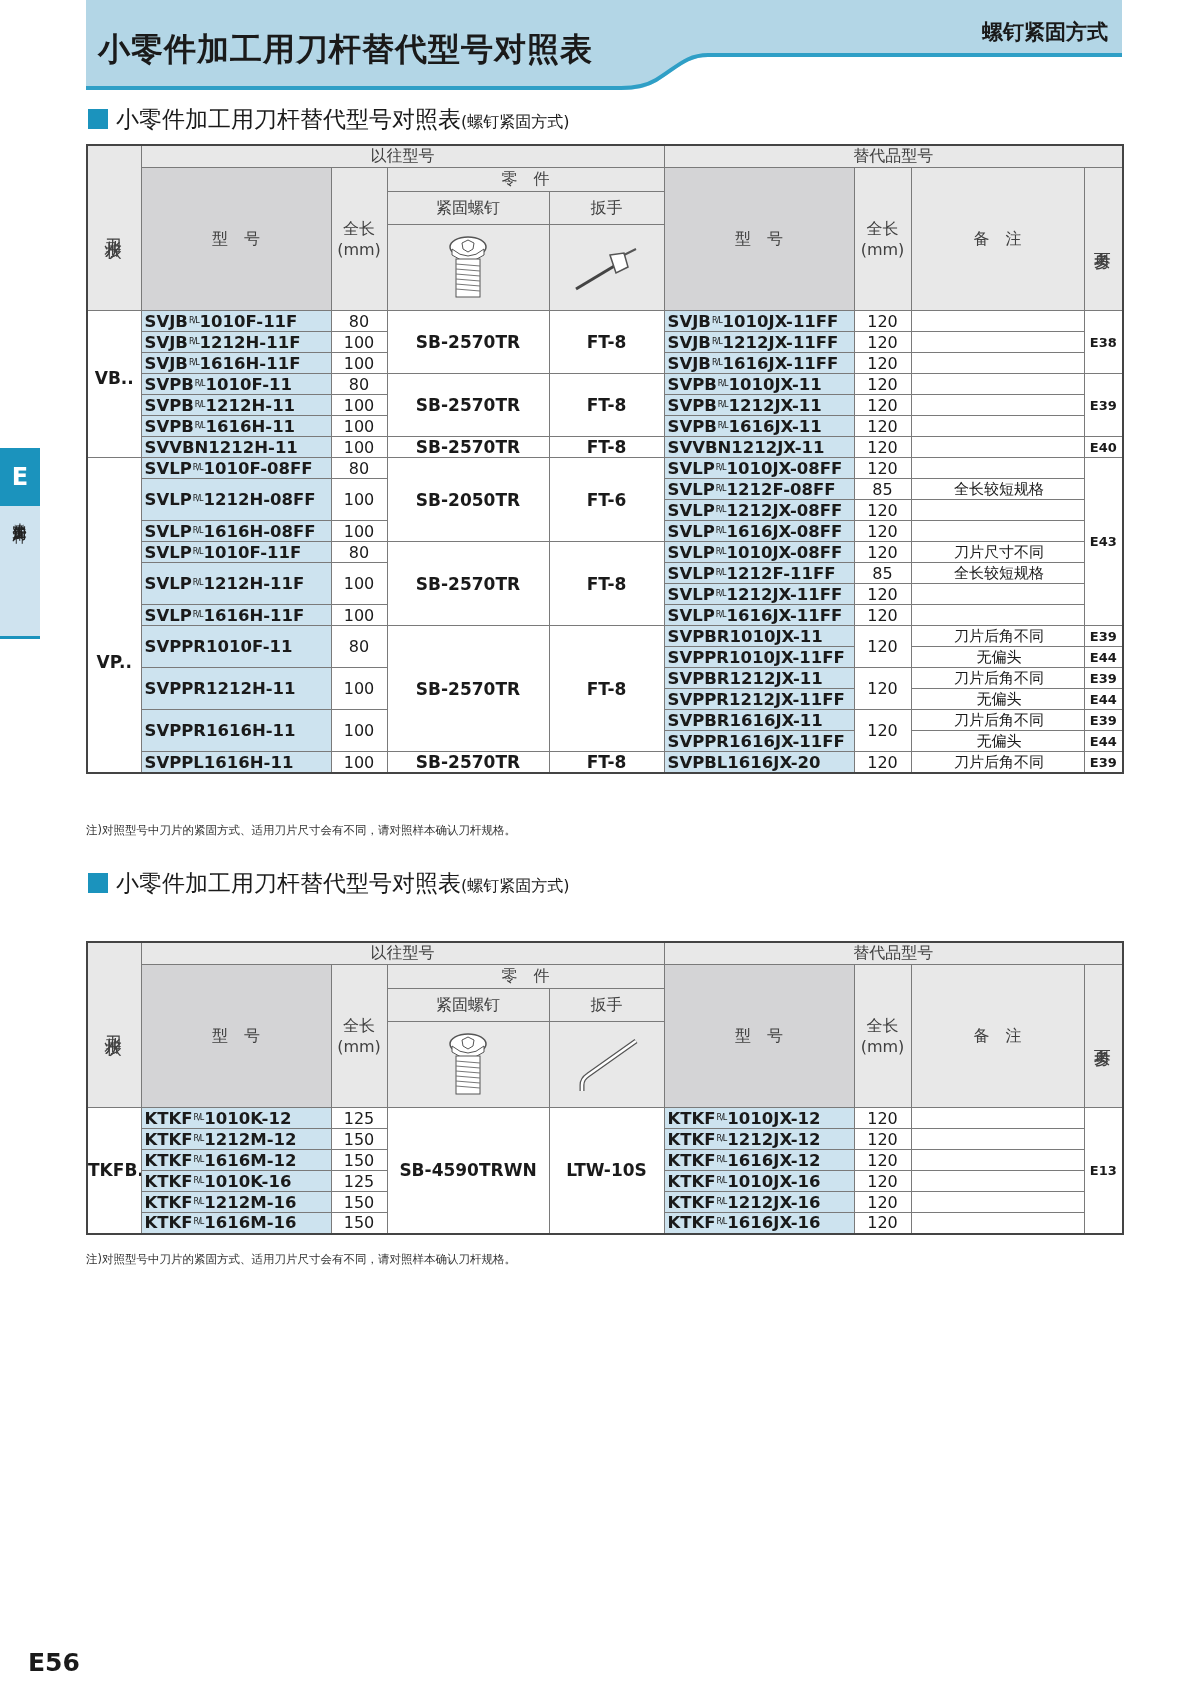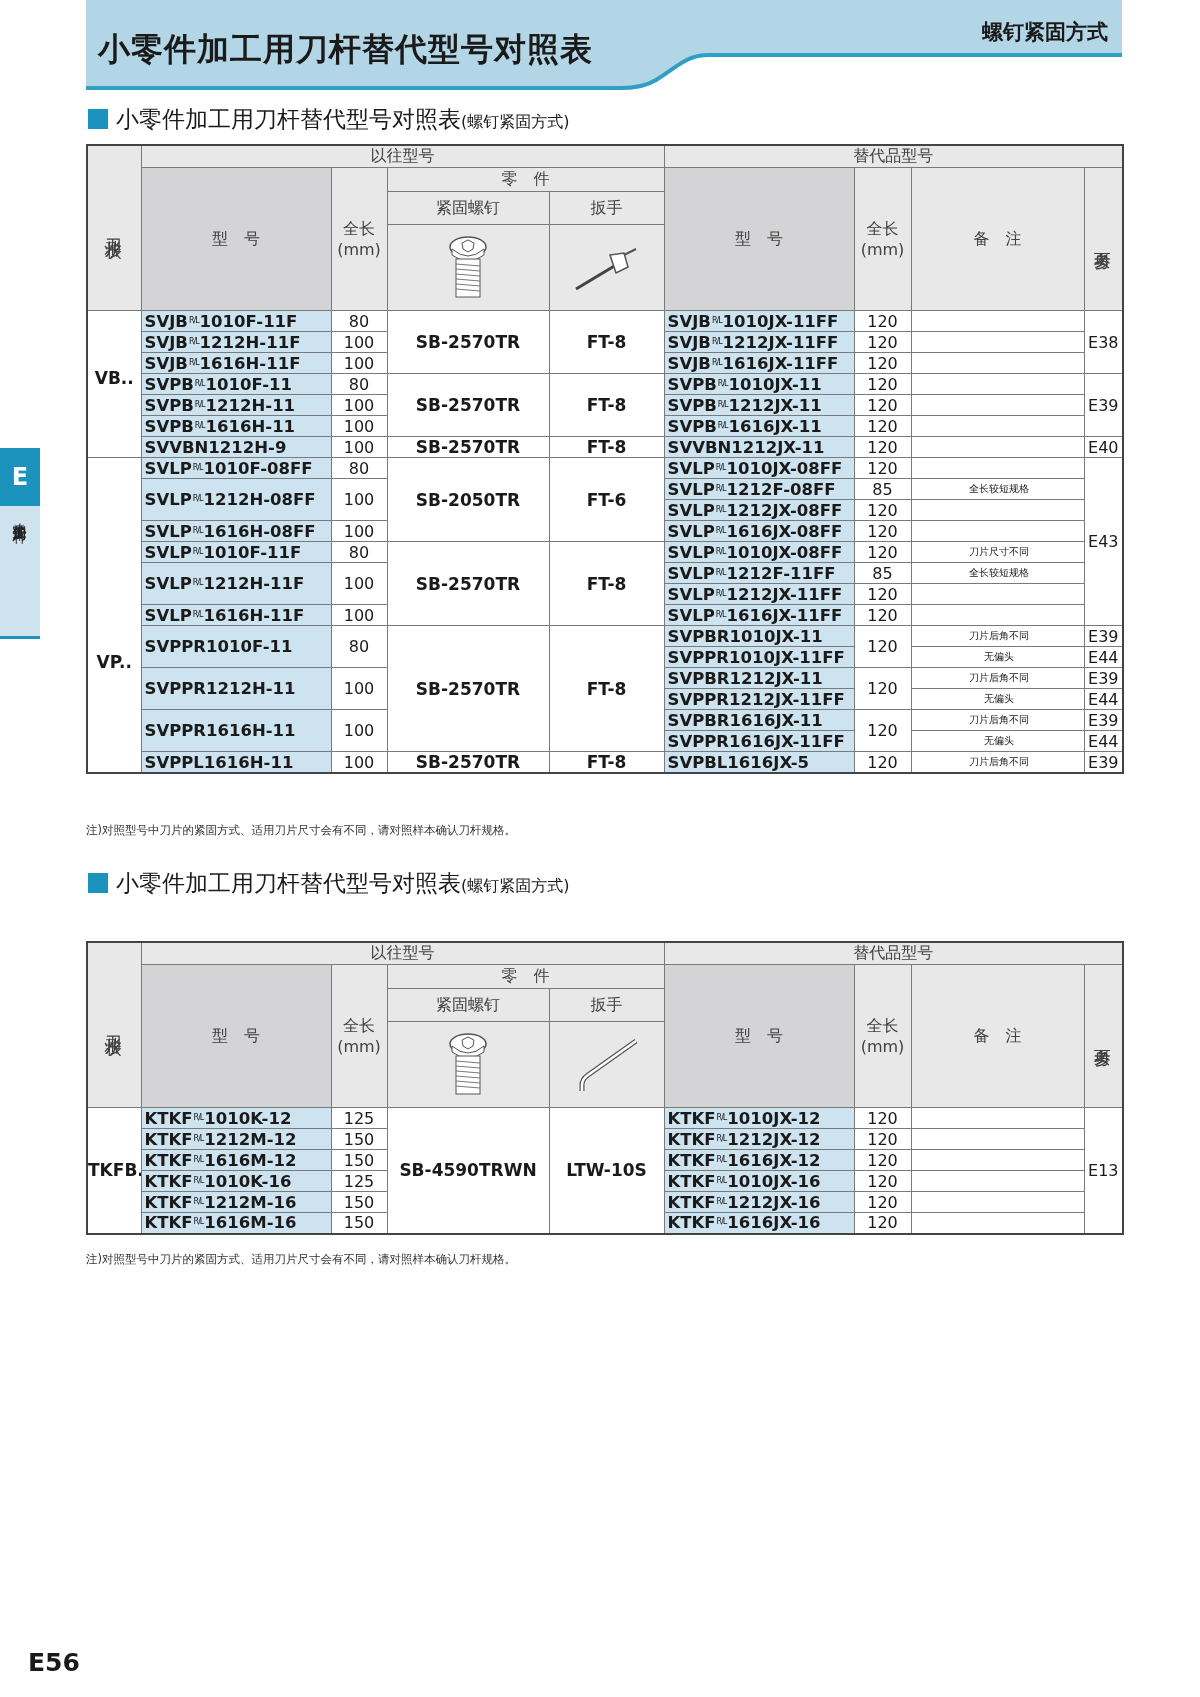--- a/index.html
+++ b/index.html
@@ -23,22 +23,22 @@
        border:2px solid #444;font-size:16px;}
   table.cmp td,table.cmp th{border:1px solid #7a7a7a;padding:0;text-align:center;vertical-align:middle;overflow:hidden;white-space:nowrap;}
   table.cmp th{background:#e8e8e8;font-weight:normal;color:#404040;}
   table.cmp th.dark{background:#d4d4d6;margin-left:12px;}
   table.cmp th.vert{writing-mode:vertical-rl;text-orientation:upright;font-size:17px;letter-spacing:1px;}
   .model{background:#cde3ef;font-weight:bold;text-align:left !important;padding-left:3px !important;font-size:16.5px;}
   .rl{font-size:8px;font-weight:normal;letter-spacing:-1px;vertical-align:4px;margin:8px 1px;}
   .len{font-size:16px;}
   .part{font-weight:bold;font-size:17px;}
   .shape{font-weight:bold;font-size:17px;}
-  .note{text-align:right;padding-left:3px !important;font-size:10px;}
-  .ref{font-weight:normal;font-size:16px;}
+  .note{text-align:right;padding-left:3px !important;font-size:15px;}
+  .ref{font-weight:bold;font-size:13px;}
   .footnote{position:absolute;left:86px;font-size:11.5px;color:#333;}
   .page-num{position:absolute;left:28px;top:1648px;font-size:25px;font-weight:bold;}
   .icon-cell svg{display:block;margin:auto;}
 </style>
 </head>
 <body>
 
 <div class="banner">
   <svg width="1036" height="92" viewBox="0 0 1036 92">
     <path d="M0 0 H1036 V57 H622 C600 57 590 70 570 82 C560 88 550 90 535 90 H0 Z" fill="#b3d6e6"></path>
@@ -158,21 +158,21 @@
         <td class="note"></td>
       </tr>
       <tr style="height:21px">
         <td class="model">SVPB<span class="rl">R/L</span>1616H-11</td>
         <td class="len">100</td>
         <td class="model">SVPB<span class="rl">R/L</span>1616JX-11</td>
         <td class="len">120</td>
         <td class="note"></td>
       </tr>
       <tr style="height:21px">
-        <td class="model">SVVBN1212H-9</td>
+        <td class="model">SVVBN1212H-11</td>
         <td class="len">100</td>
         <td class="part" rowspan="1">SB-2570TR</td>
         <td class="part" rowspan="1">FT-8</td>
         <td class="model">SVVBN1212JX-11</td>
         <td class="len">120</td>
         <td class="note"></td>
         <td class="ref">E40</td>
       </tr>
       <tr style="height:21px">
         <td class="shape" rowspan="15" style="vertical-align:bottom;padding-bottom:100px">VP..</td>
@@ -271,21 +271,21 @@
       <tr style="height:21px">
         <td class="model">SVPPR1616JX-11FF</td>
         <td class="note">无偏头</td>
         <td class="ref">E44</td>
       </tr>
       <tr style="height:21px">
         <td class="model">SVPPL1616H-11</td>
         <td class="len">100</td>
         <td class="part" rowspan="1">SB-2570TR</td>
         <td class="part" rowspan="1">FT-8</td>
-        <td class="model">SVPBL1616JX-5</td>
+        <td class="model">SVPBL1616JX-20</td>
         <td class="len">120</td>
         <td class="note">刀片后角不同</td>
         <td class="ref">E39</td>
       </tr>
     </tbody>
 </table>
 <div class="footnote" style="top:823px;">注)对照型号中刀片的紧固方式、适用刀片尺寸会有不同，请对照样本确认刀杆规格。</div>
 
 <div class="sec-head" style="top:868px;">
   <span class="sq"></span><span>小零件加工用刀杆替代型号对照表</span><span class="small">(螺钉紧固方式)</span>

